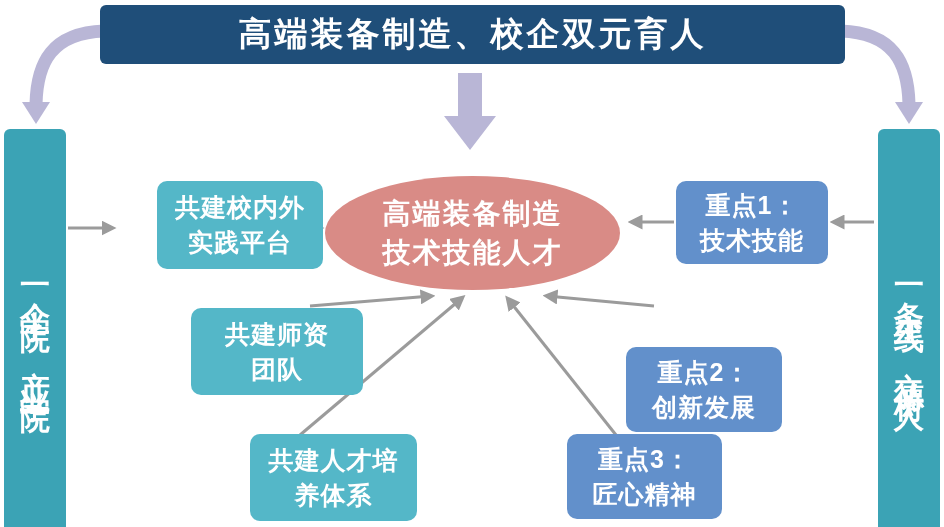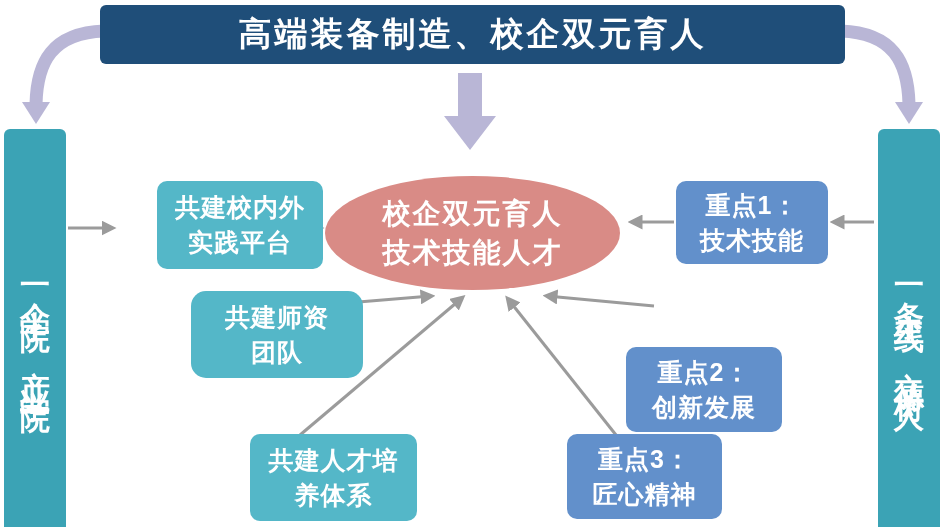--- a/index.html
+++ b/index.html
@@ -29,21 +29,21 @@
   }
   .box{
     position:absolute;border-radius:10px;
     display:flex;align-items:center;justify-content:center;text-align:center;
     color:#fff;font-weight:bold;font-size:25px;line-height:1.4;
     white-space:pre-line;letter-spacing:1px;
   }
   .teal{background:#54B7C8;margin-left:36px;}
   .blue{background:#6290CB;}
   #lbox1{left:121px;top:181px;width:166px;height:88px;}
-  #lbox2{left:155px;top:291px;width:172px;height:87px;border-radius:15px;}
+  #lbox2{left:155px;top:308px;width:172px;height:87px;}
   #lbox3{left:214px;top:434px;width:167px;height:87px;}
   #rbox1{left:676px;top:181px;width:152px;height:83px;}
   #rbox2{left:626px;top:305px;width:156px;height:85px;margin-top:42px;}
   #rbox3{left:567px;top:434px;width:155px;height:85px;}
   .ellipse{
     position:absolute;left:325px;top:176px;width:295px;height:114px;
     background:#D98B86;border-radius:50%;
     display:flex;align-items:center;justify-content:center;text-align:center;
     color:#fff;font-weight:bold;font-size:28px;line-height:1.4;
     white-space:pre-line;letter-spacing:2px;
@@ -79,21 +79,21 @@
 
   <div class="banner">高端装备制造、校企双元育人</div>
 
   <div class="pillar left">
     <span class="vtext">一个学院：产业学院</span>
   </div>
   <div class="pillar right">
     <span class="vtext">一条主线：立德树人</span>
   </div>
 
-  <div class="ellipse">校企双元育人
+  <div class="ellipse">高端装备制造
 技术技能人才</div>
 
   <div id="lbox1" class="box teal">共建校内外
 实践平台</div>
   <div id="lbox2" class="box teal">共建师资
 团队</div>
   <div id="lbox3" class="box teal">共建人才培
 养体系</div>
 
   <div id="rbox1" class="box blue">重点1：

